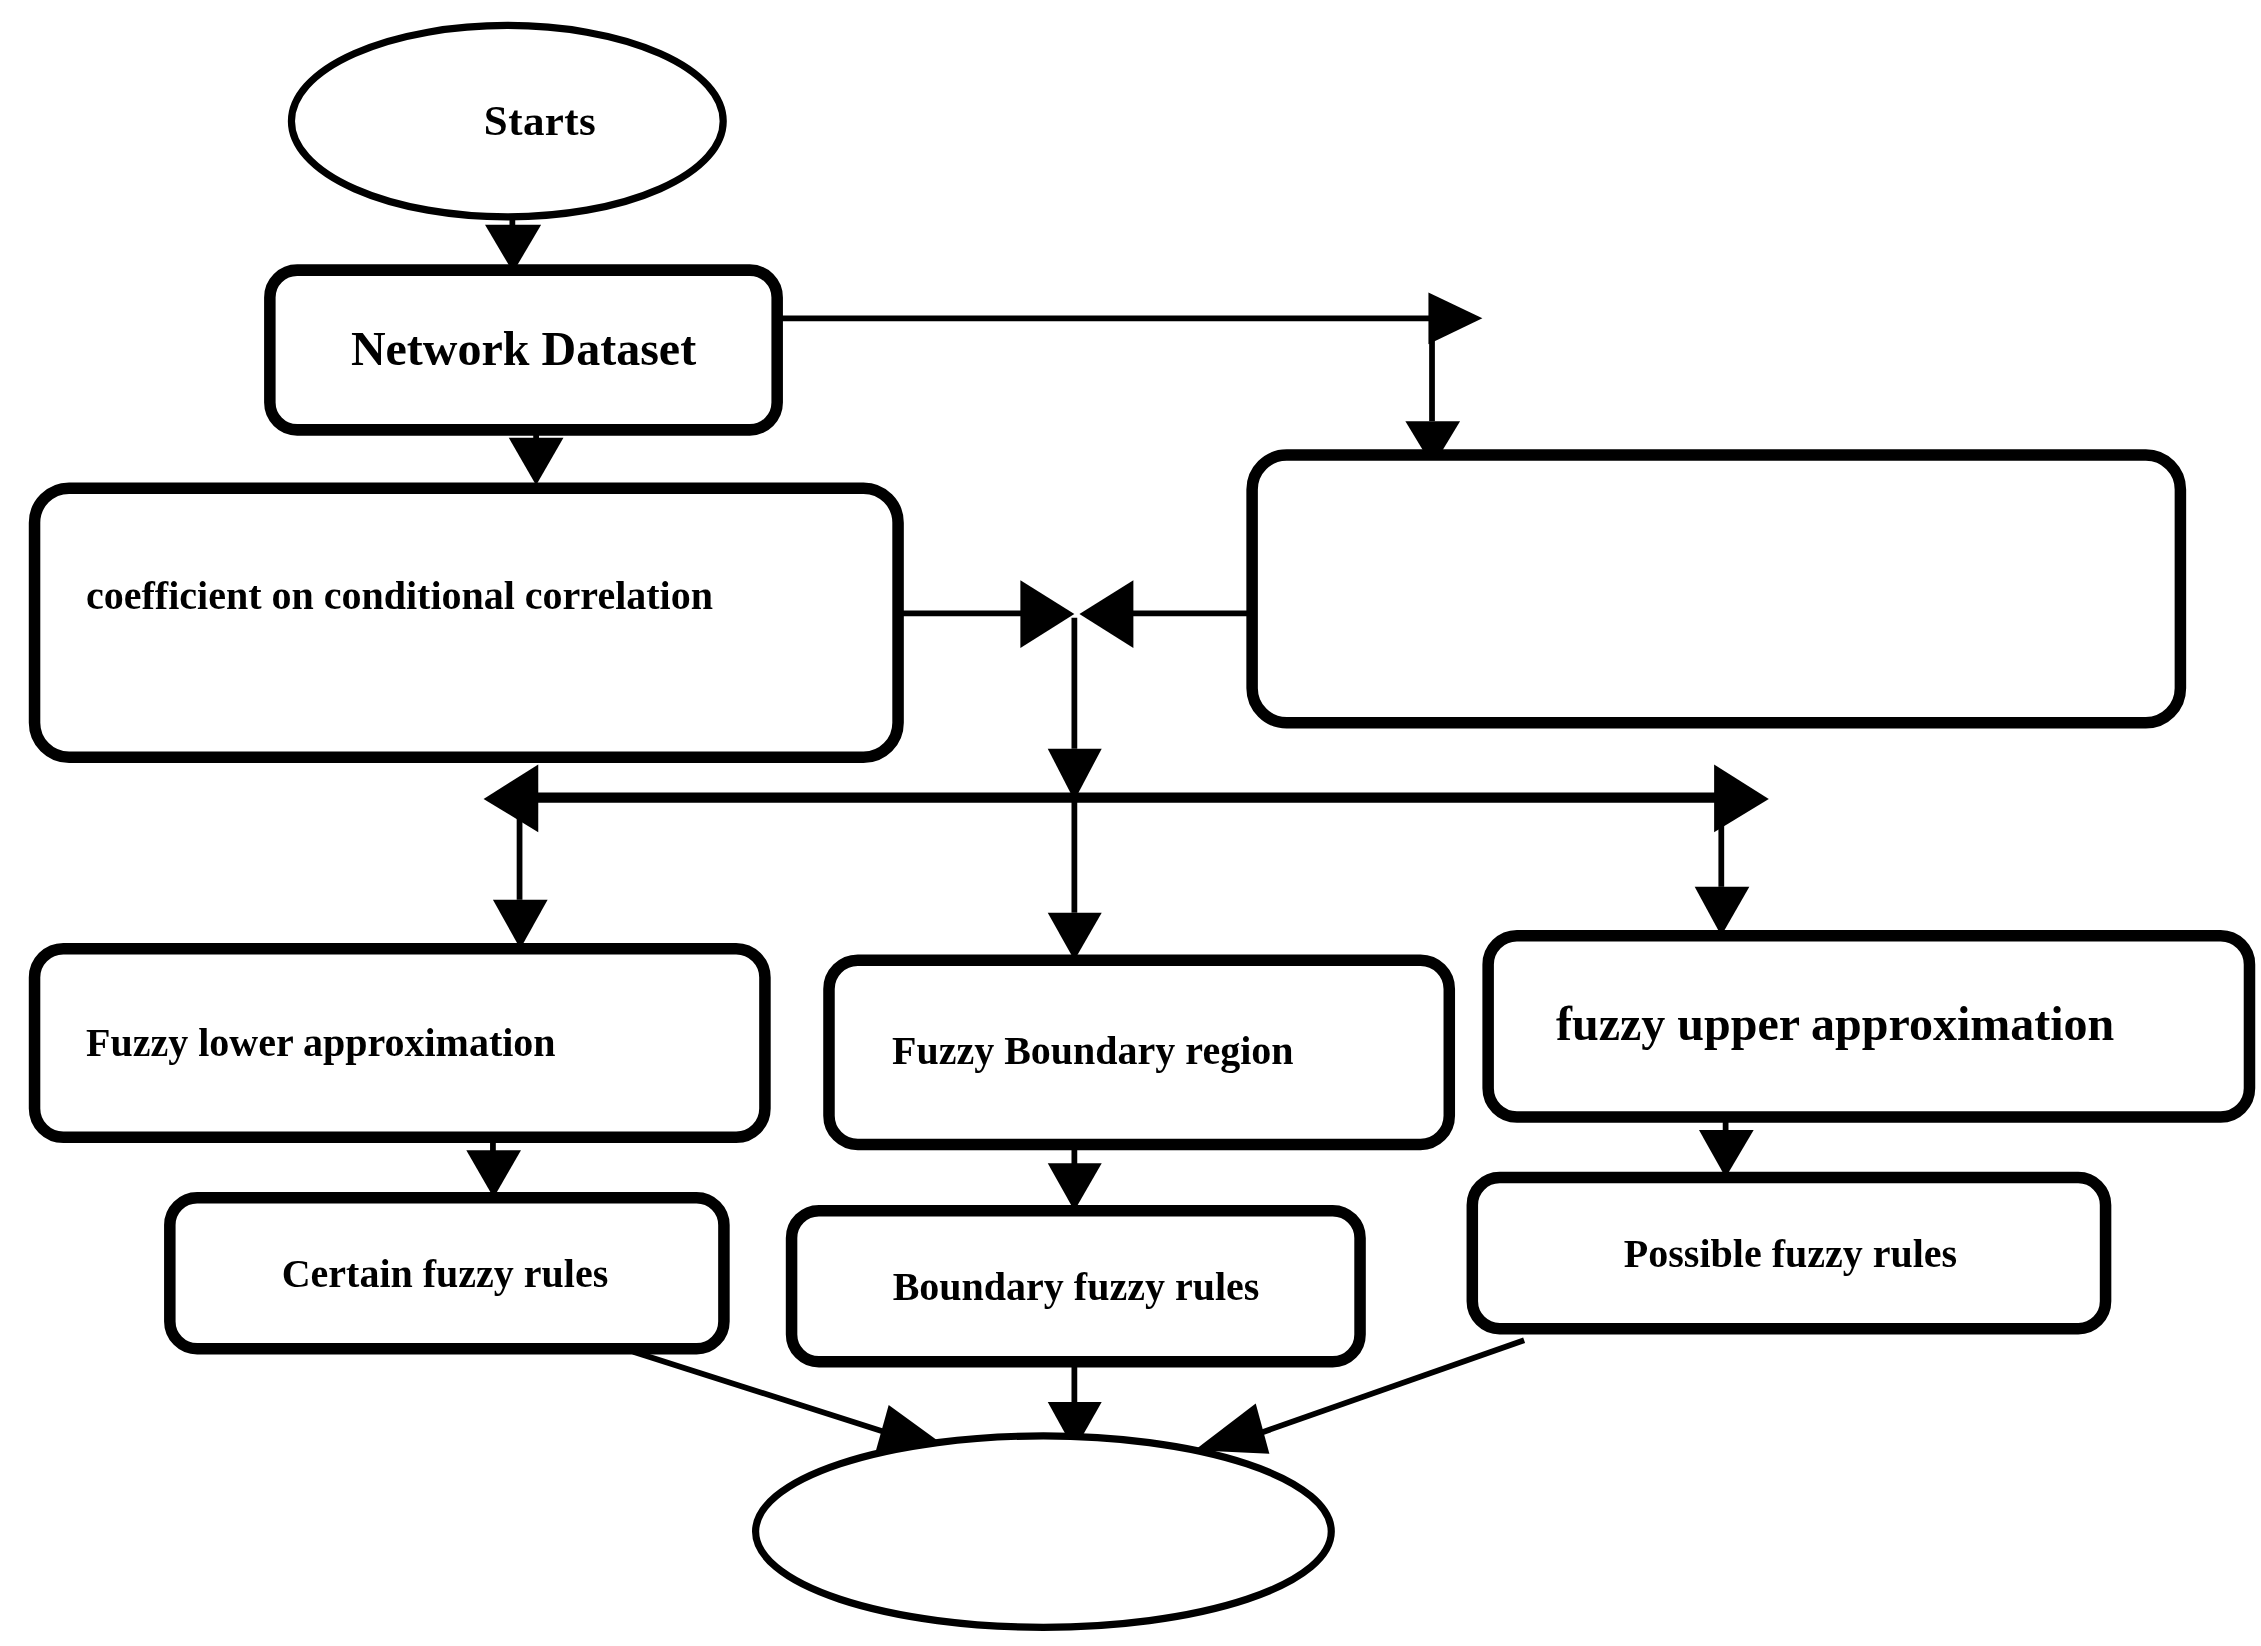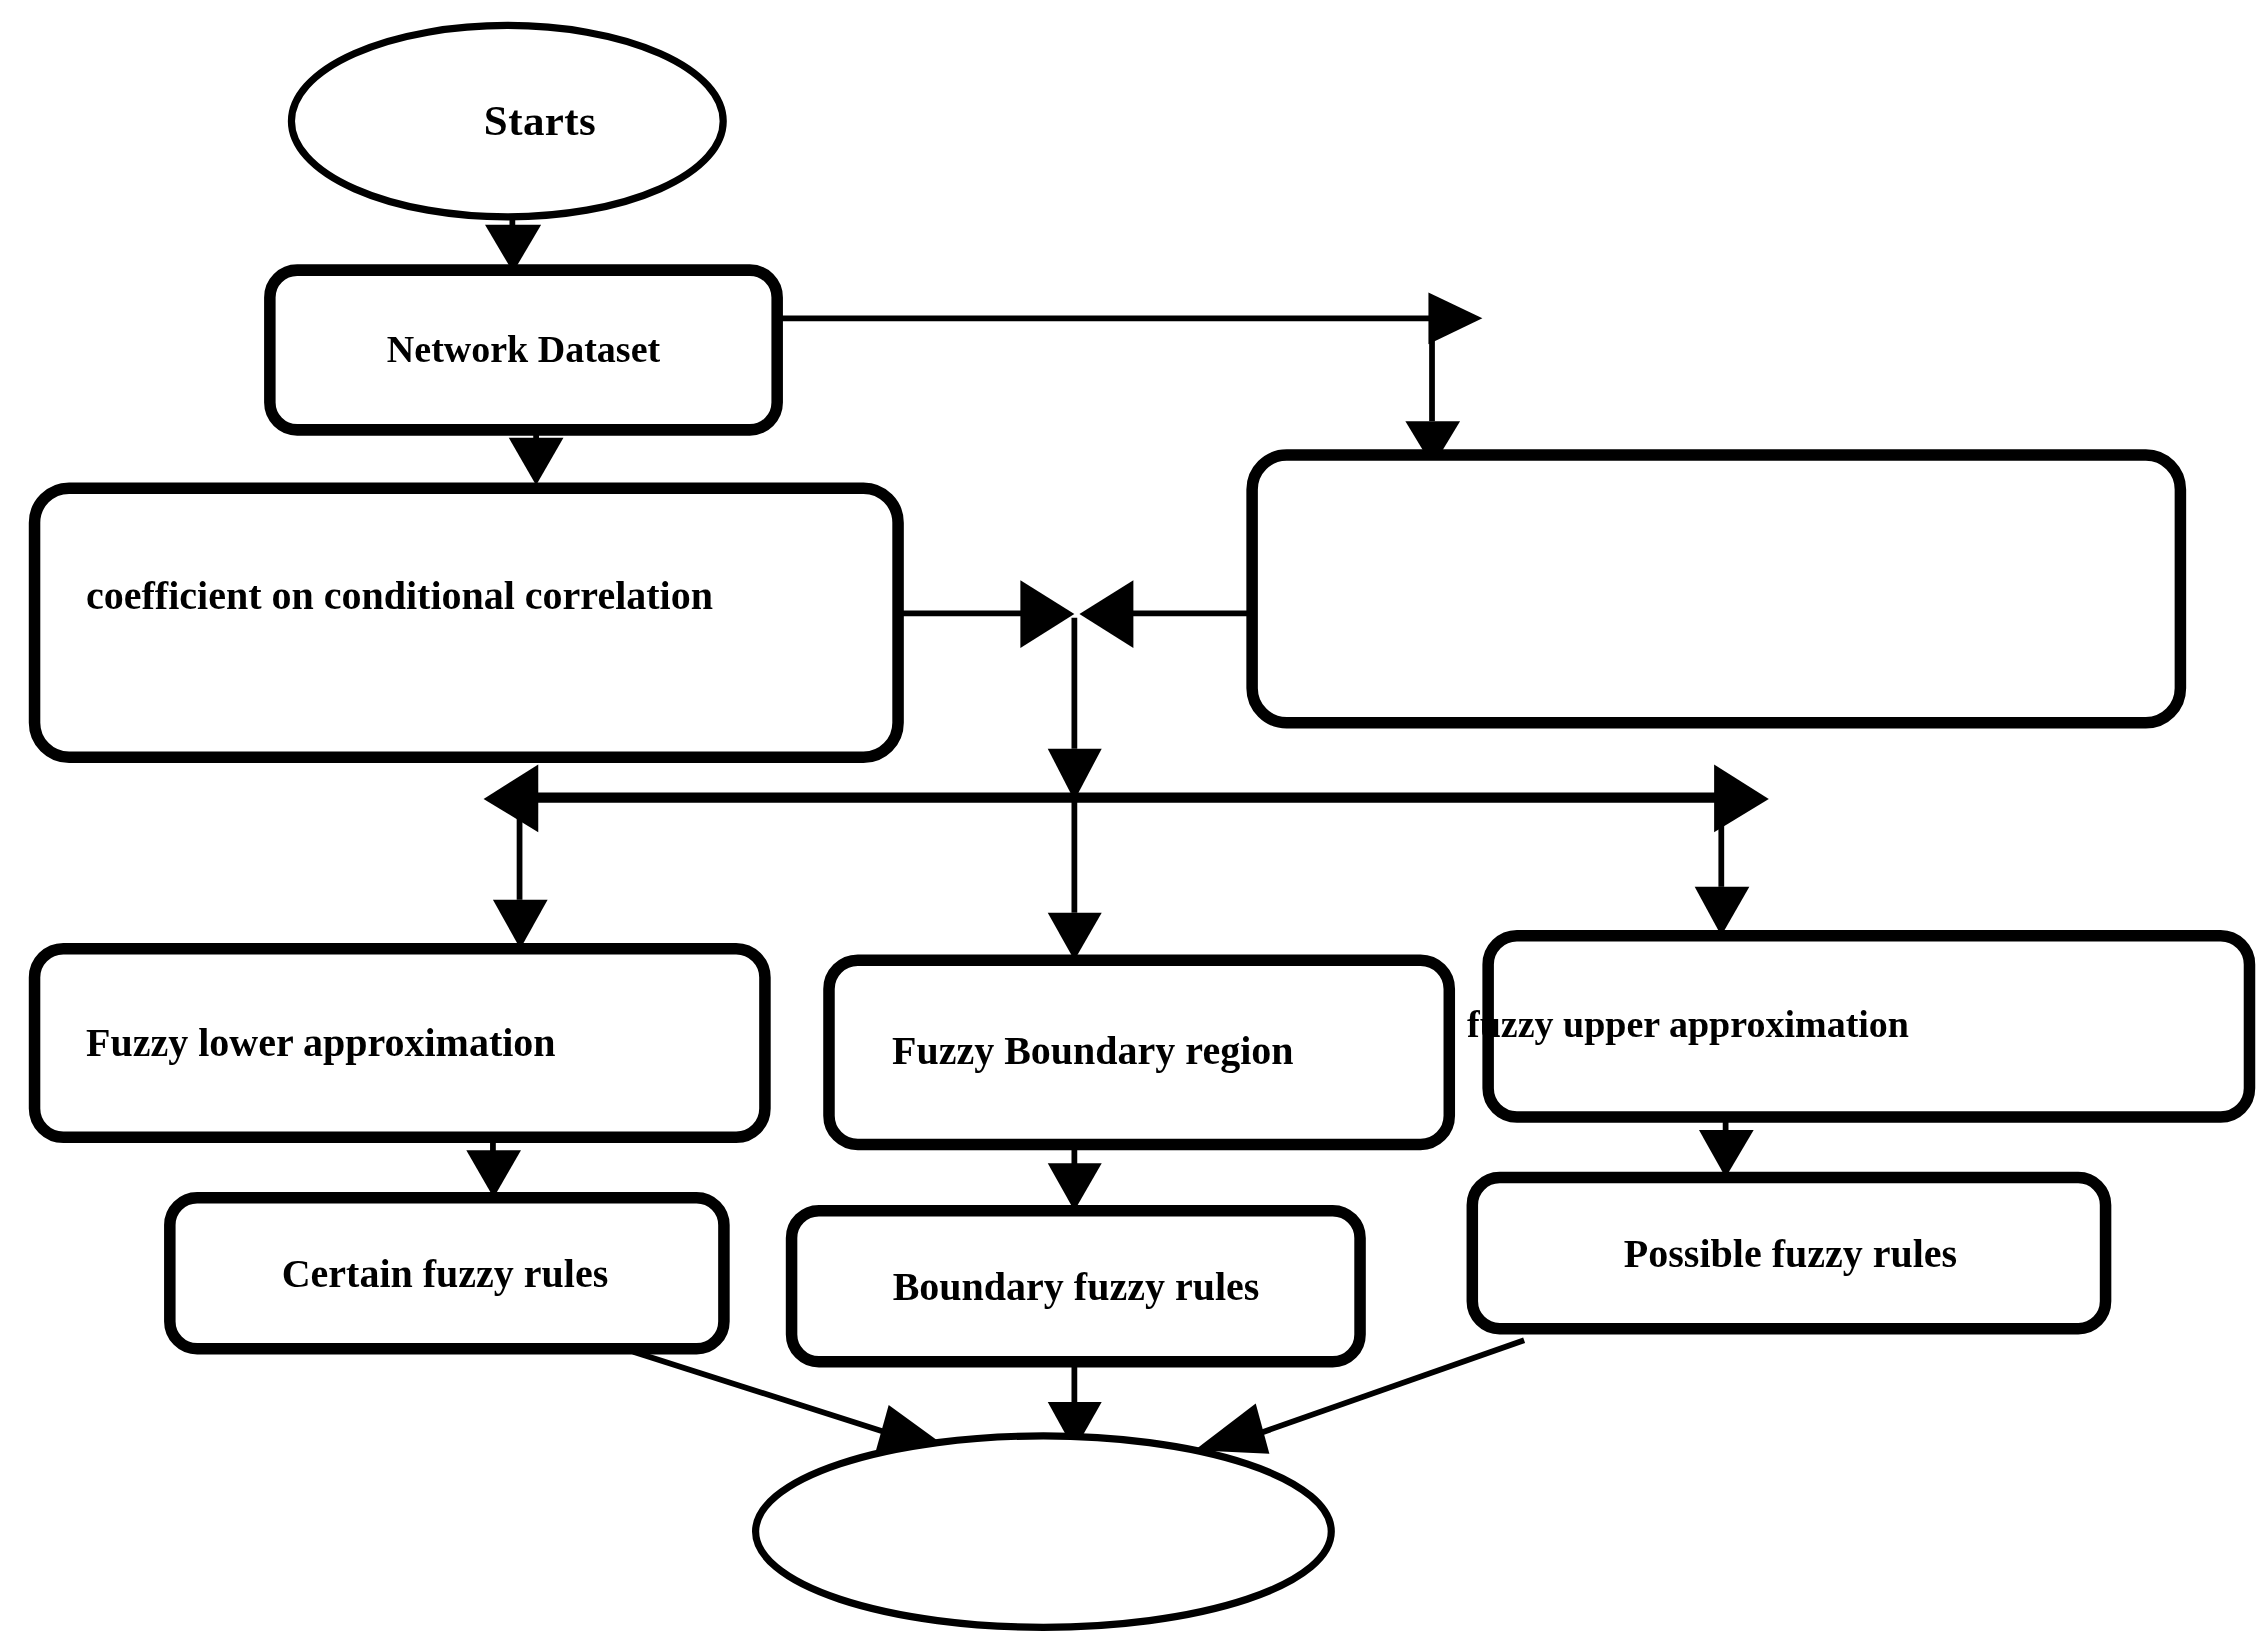--- a/index.html
+++ b/index.html
@@ -79,21 +79,21 @@
     white-space: normal;
   }
   .node-label.justify > span.line.last-free {
     text-align-last: left;
   }
   .terminal-label {
     font-size: 43px;
     font-weight: bold;
     letter-spacing: 0.4px;
   }
-  .sz-58 { font-size: 38px; }
+  .sz-58 { font-size: 48px; }
   .sz-56 { font-size: 40px; }
   .heavier { font-weight: bold; }
 </style>
 </head>
 <body>
 
 <div id="flow-root">
 
   <svg id="flow-svg" viewBox="0 0 3142 2288">
 
@@ -218,21 +218,21 @@
 
 
   <div class="node-label sz-56" style="left:86px; top:985px; width:633px; height:115px;">
     <span>Fuzzy    lower    approximation</span>
   </div>
 
   <div class="node-label sz-56" style="left:884px; top:997px; width:518px; height:108px;margin-left:8px;">
     <span>Fuzzy Boundary region</span>
   </div>
 
-  <div class="node-label sz-58 heavier" style="left:1467px; top:970px; width:669px; height:108px;">
+  <div class="node-label sz-58 heavier" style="left:1556px; top:970px; width:669px; height:108px;">
     <span>fuzzy   upper   approximation</span>
   </div>
 
   <div class="node-label center sz-56" style="left:186px; top:1223px; width:518px; height:101px;">
     <span>Certain fuzzy rules</span>
   </div>
 
   <div class="node-label center sz-56" style="left:806px; top:1236px; width:540px; height:101px;">
     <span>Boundary fuzzy rules</span>
   </div>

